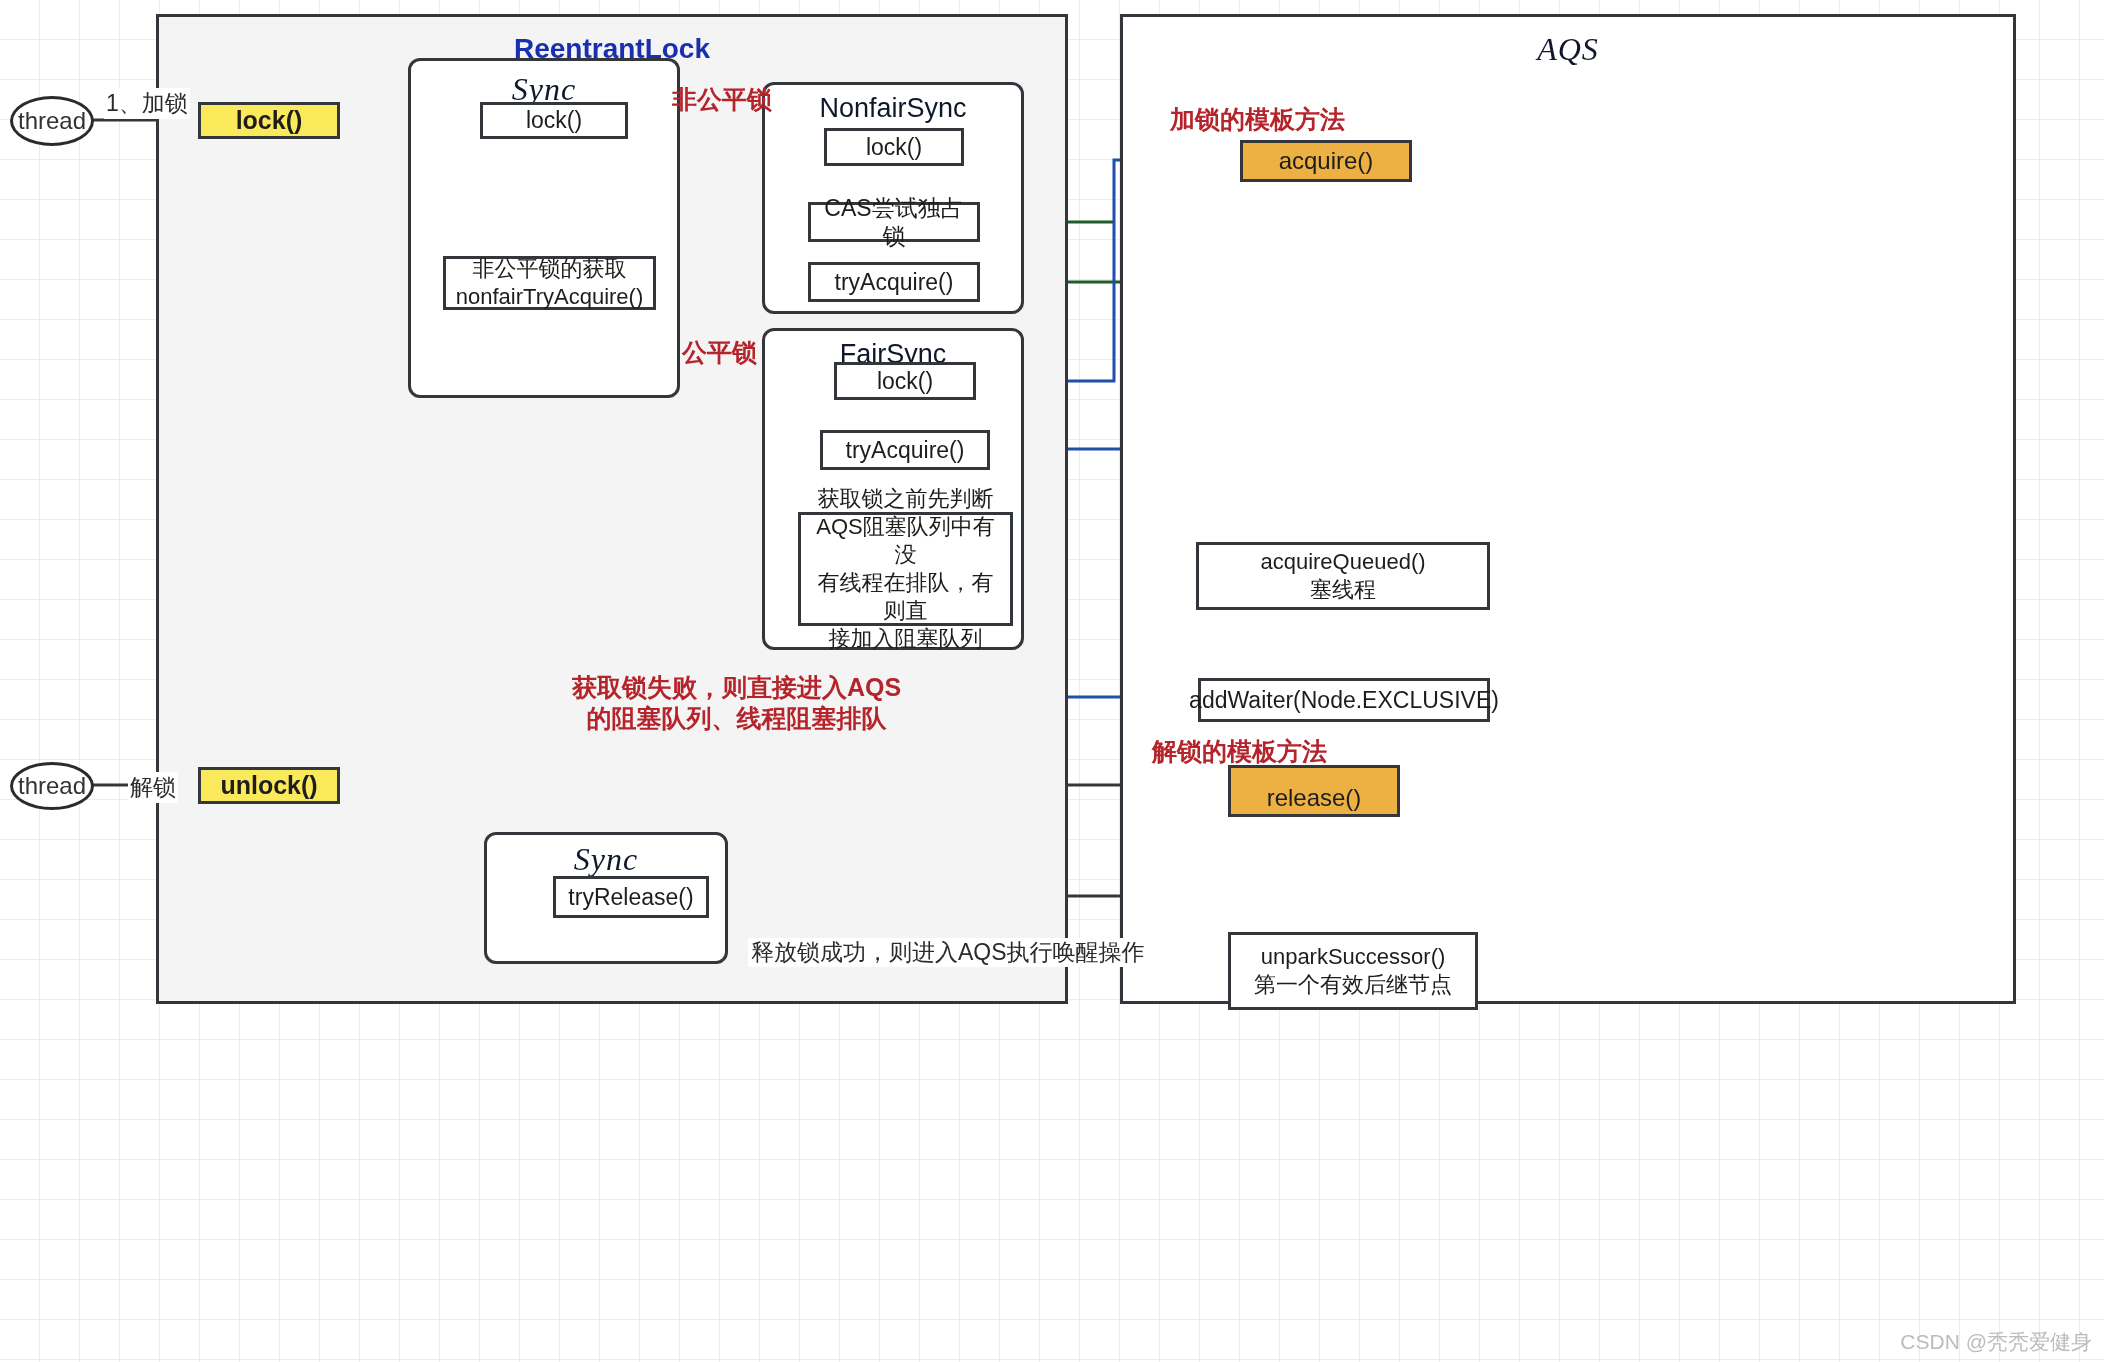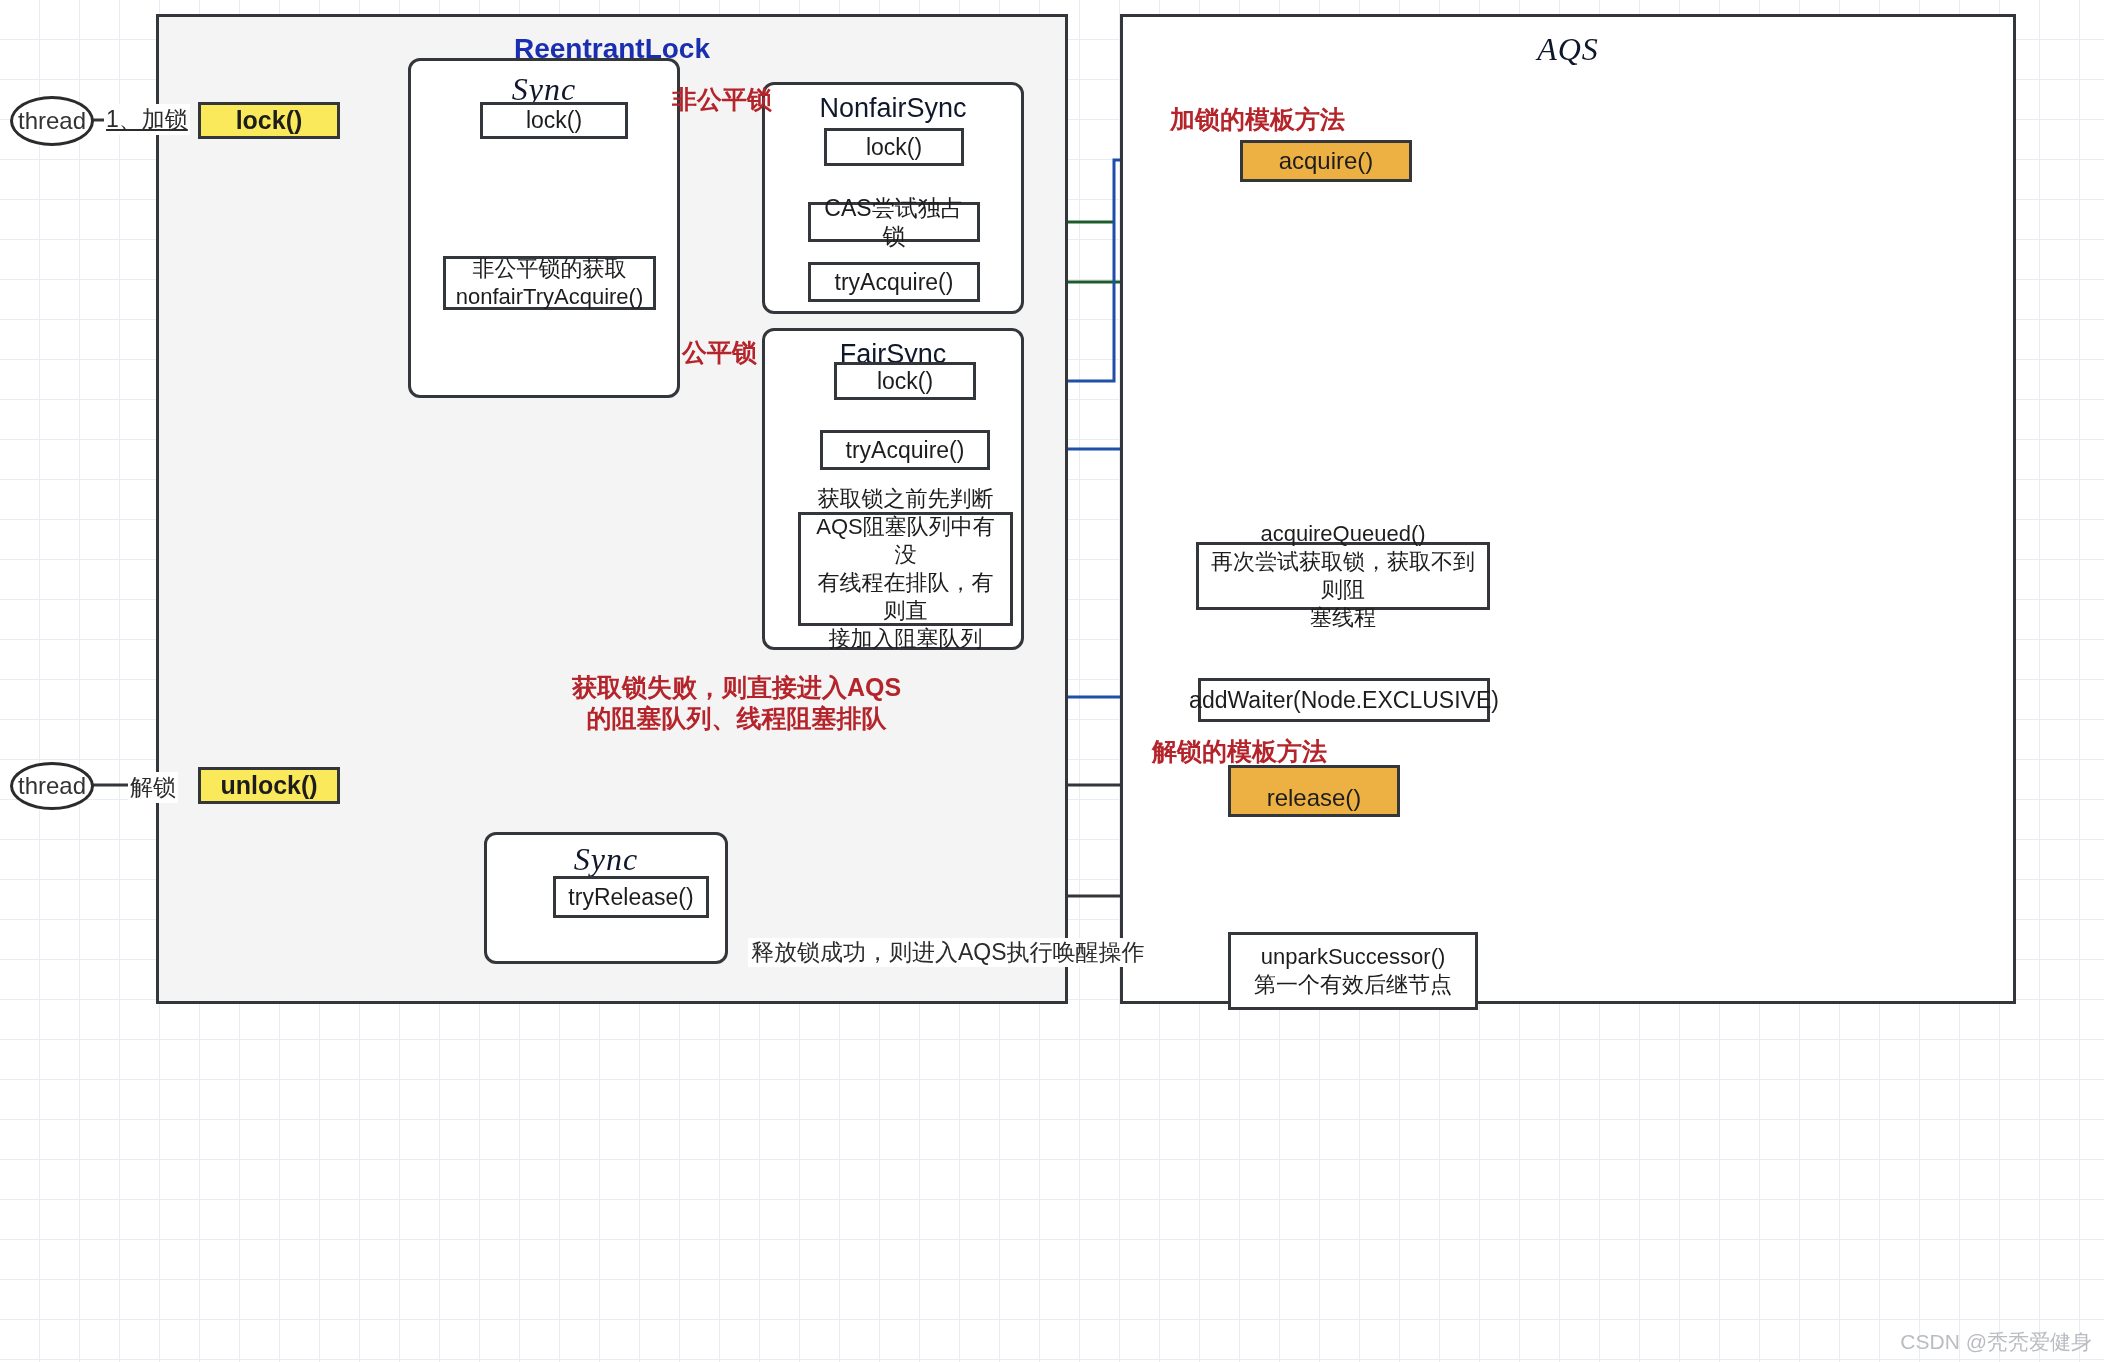--- a/index.html
+++ b/index.html
@@ -178,21 +178,21 @@
 </div>
 
 <div class="panel white round" style="left:484px;top:832px;width:244px;height:132px;">
   <div class="panel-title serif-italic" style="top:6px;">Sync</div>
 </div>
 
 <div class="ellipse" style="left:10px;top:96px;width:84px;height:50px;">
   <span>thread</span>
 </div>
 
-<div class="edge-label" style="left:104px;top:104px;text-decoration:underline;"><span>1、加锁</span></div>
+<div class="edge-label" style="left:104px;top:88px;"><span>1、加锁</span></div>
 
 <div class="box yellow" style="left:198px;top:102px;width:142px;height:37px;">
   <span>lock()</span>
 </div>
 
 <div class="box" style="left:480px;top:102px;width:148px;height:37px;">
   <span>lock()</span>
 </div>
 
 <div class="box multi" style="left:443px;top:256px;width:213px;height:54px;flex-direction:column;">
@@ -226,21 +226,20 @@
   <span>有线程在排队，有则直</span>
   <span>接加入阻塞队列</span>
 </div>
 
 <div class="box orange" style="left:1240px;top:140px;width:172px;height:42px;">
   <span>acquire()</span>
 </div>
 
 <div class="box multi" style="left:1196px;top:542px;width:294px;height:68px;flex-direction:column;">
   <span>acquireQueued()</span>
-  <span>再次尝试获取锁，获取不到则阻</span>
   <span>塞线程</span>
 </div>
 
 <div class="box" style="left:1198px;top:678px;width:292px;height:44px;">
   <span>addWaiter(Node.EXCLUSIVE)</span>
 </div>
 
 <div class="ellipse" style="left:10px;top:762px;width:84px;height:48px;">
   <span>thread</span>
 </div>

